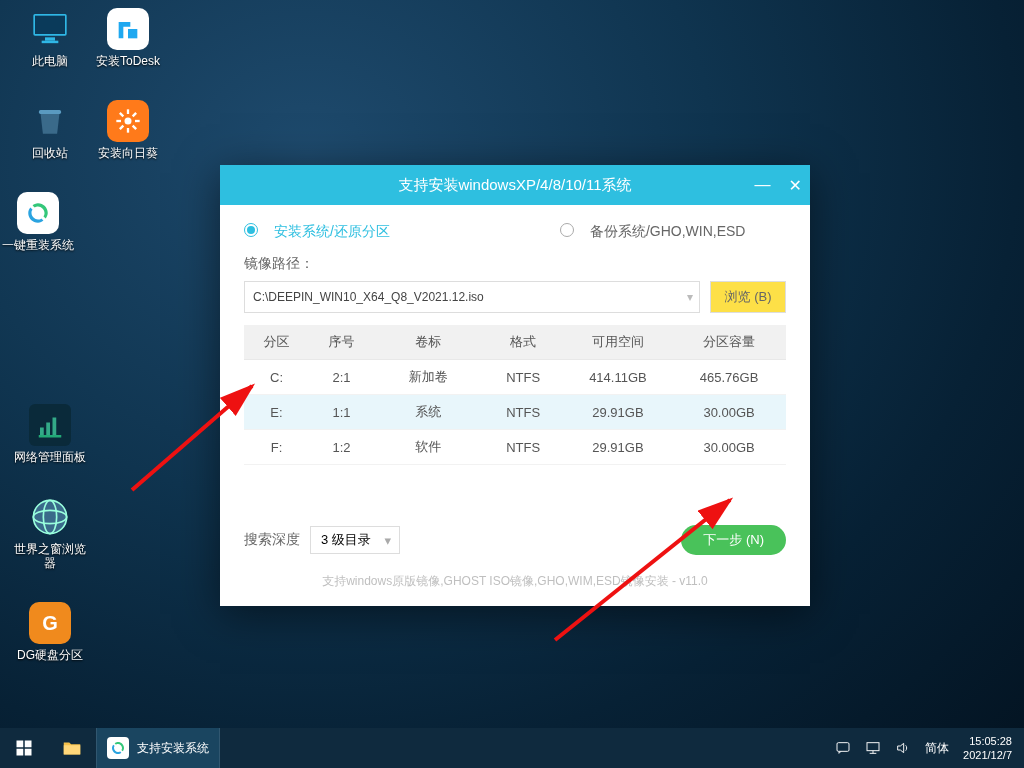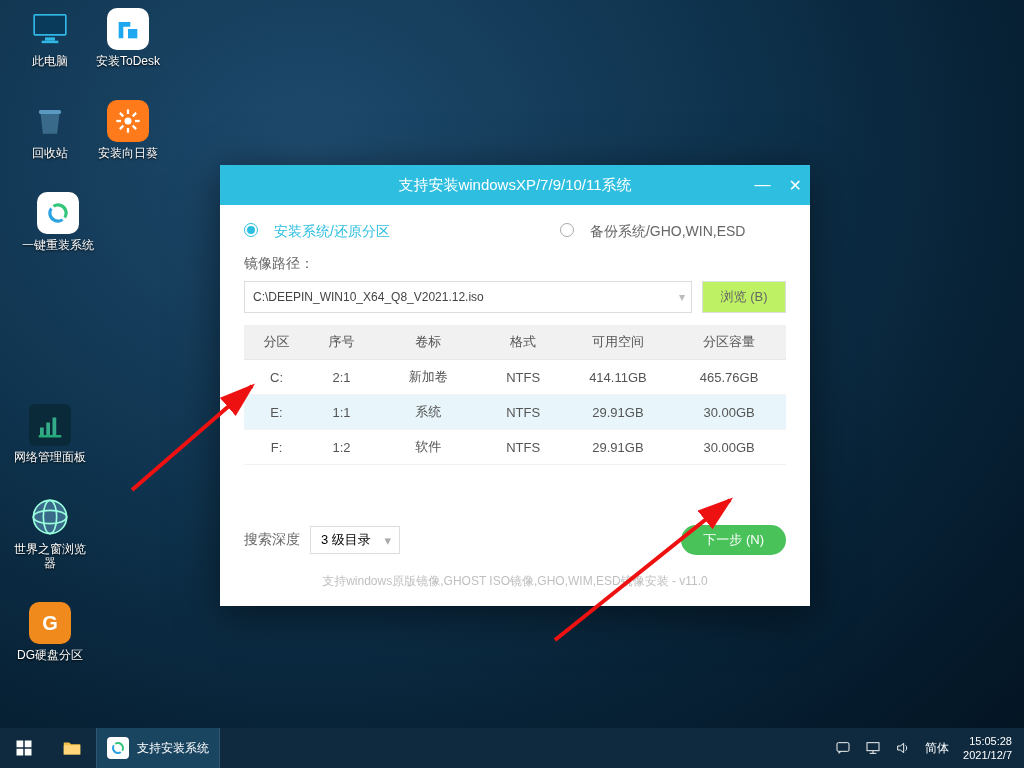--- a/index.html
+++ b/index.html
@@ -34,21 +34,21 @@
   .radios { display:flex; align-items:center; gap:50px; font-size:14px; margin-bottom:14px; }
   .radio { display:flex; align-items:flex-start; gap:16px; cursor:pointer; }
   .rdot { width:14px; height:14px; border-radius:50%; border:1px solid #aaa; display:inline-flex; align-items:center; justify-content:center; }
   .rdot.on { border-color:#2ebfe0; }
   .rdot.on::after { content:""; width:8px; height:8px; background:#2ebfe0; border-radius:50%; }
   .radio.on .rlabel { color:#2ebfe0; }
   .fieldlabel { font-size:14px; color:#666; margin-bottom:8px; }
   .pathrow { display:flex; gap:10px; margin-bottom:12px; }
   .pathbox { flex:1; height:32px; border:1px solid #ddd; display:flex; align-items:center; padding:8px 8px; font-family:"SimSun",monospace; font-size:12px; color:#444; position:relative; }
   .pathbox .dd { position:absolute; right:6px; top:50%; transform:translateY(-50%); color:#bbb; cursor:pointer; }
-  .browse { width:84px; height:32px; border:1px solid #ddd; background:#bef264; color:#666; font-size:13px; cursor:pointer; }
+  .browse { width:76px; height:32px; border:1px solid #ddd; background:#fde047; color:#666; font-size:13px; cursor:pointer; }
   table { width:100%; border-collapse:collapse; font-size:13px; color:#555; }
   th { background:#f1f1f1; font-weight:normal; padding:8px 4px; border-bottom:1px solid #e8e8e8; }
   td { padding:8px 4px; text-align:center; border-bottom:1px solid #f2f2f2; }
   tr.sel td { background:#e8f6fb; }
   .footer { display:flex; align-items:center; gap:10px; margin-top:60px; }
   .footer .lbl { font-size:14px; color:#666; }
   .depth { height:28px; border:1px solid #ddd; padding:0 24px 0 10px; font-size:13px; color:#000000; display:flex; align-items:center; position:relative; cursor:pointer; min-width:90px; }
   .depth::after { content:"▾"; position:absolute; right:8px; color:#aaa; }
   .next { margin-left:auto; height:30px; padding:0 22px; background:#49c25a; color:#fff; border:none; border-radius:15px; font-size:13px; cursor:pointer; }
   .foot-note { text-align:center; font-size:12px; color:#bfbfbf; margin-top:18px; margin-bottom:6px; }
@@ -74,21 +74,21 @@
   </div>
   <div class="dicon" style="left:12px; top:100px;">
     <div class="glyph">
         <svg viewBox="0 0 24 24" width="38" height="38">
           <path d="M6 7h12l-1.5 13h-9z" fill="#3a6a8a"></path>
           <rect x="5" y="5" width="14" height="2.5" rx="1" fill="#5a9ac0"></rect>
         </svg>
       </div>
     <div class="lbl">回收站</div>
   </div>
-  <div class="dicon" style="left:20px; top:192px;">
+  <div class="dicon" style="left:0; top:192px;">
     <div class="glyph" style="background:#fff;border-radius:10px;">
         <svg viewBox="0 0 24 24" width="26" height="26">
           <path d="M12 3c5 0 9 4 9 9 0 2-1 4-2 5l-2-2c1-1 1-2 1-3 0-3-3-6-6-6-1 0-2 0-3 1l-2-2c1-1 3-2 5-2z" fill="#34c77a"></path>
           <path d="M12 21c-5 0-9-4-9-9 0-2 1-4 2-5l2 2c-1 1-1 2-1 3 0 3 3 6 6 6 1 0 2 0 3-1l2 2c-1 1-3 2-5 2z" fill="#2aa3e0"></path>
         </svg>
       </div>
     <div class="lbl">一键重装系统</div>
   </div>
   <div class="dicon" style="left:12px; top:404px;">
     <div class="glyph" style="background:#0a2a3a;border-radius:6px;">
@@ -141,21 +141,21 @@
           <path d="M4 6h10v4h-6v10h-4z" fill="#1fa8f0"></path>
           <path d="M12 12h8v8h-8z" fill="#1fa8f0"></path>
         </svg>
       </div>
     <div class="lbl">安装ToDesk</div>
   </div>
 </div>
 
 <div class="dialog">
   <div class="titlebar">
-    <span>支持安装windowsXP/7/9/10/11系统</span>
+    <span>支持安装windowsXP/4/8/10/11系统</span>
     <div class="winctrls">
       <span>—</span>
       <span>✕</span>
     </div>
   </div>
   <div class="body">
     <div class="radios">
       <div class="radio on">
         <span class="rdot on"></span>
         <span class="rlabel">安装系统/还原分区</span>

